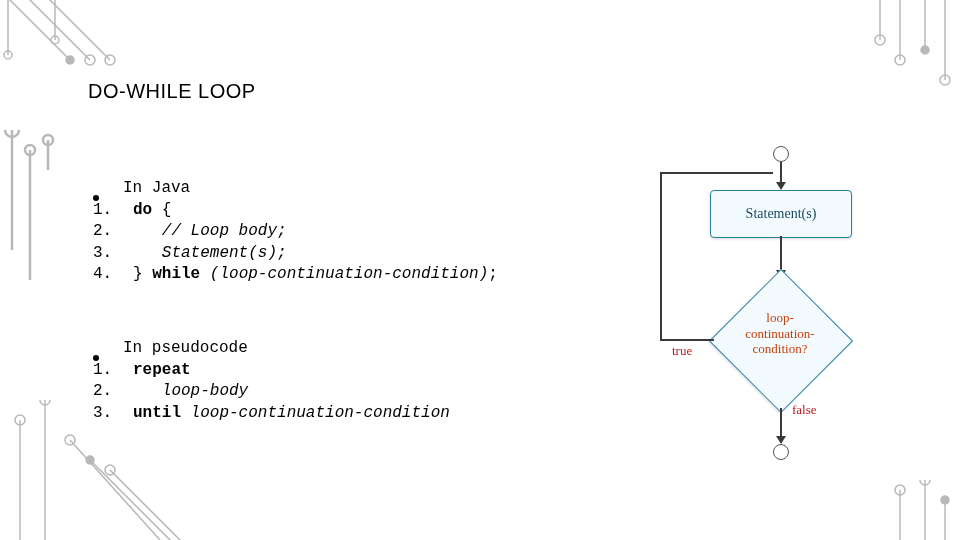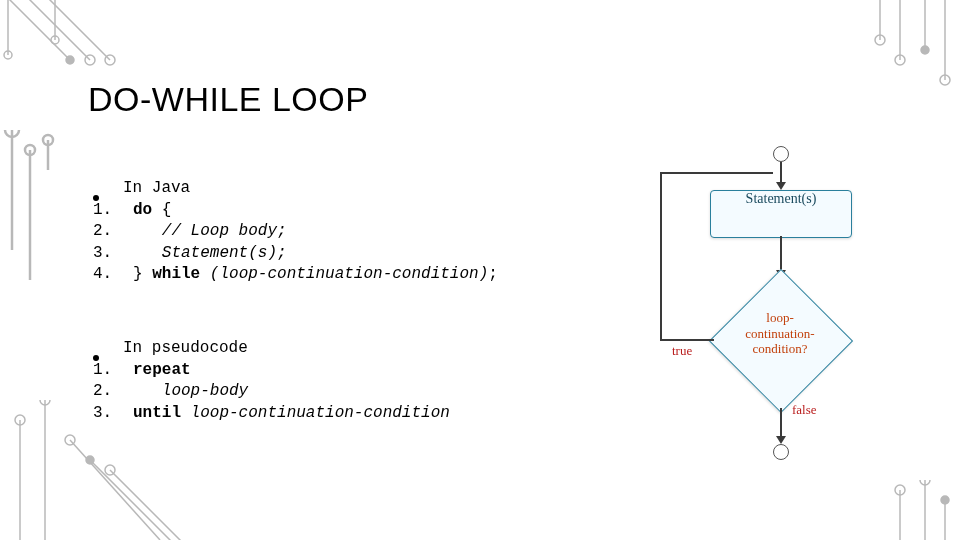--- a/index.html
+++ b/index.html
@@ -14,21 +14,21 @@
   }
   .slide {
     position: relative;
     width: 960px;
     height: 540px;
   }
   .title {
     position: absolute;
     left: 88px;
     top: 80px;
-    font-size: 34px;
+    font-size: 20px;
     font-weight: 400;
     color: #000;
     letter-spacing: 0.5px;
   }
   .block {
     position: absolute;
     left: 93px;
     font-family: "Courier New", Courier, monospace;
     font-size: 16px;
     color: #000;
@@ -80,20 +80,21 @@
     position: absolute;
     left: 70px;
     top: 50px;
     width: 140px;
     height: 46px;
     border: 1px solid #2a7f9c;
     border-radius: 4px;
     background: #f4fbff;
     text-align: center;
     display: flex;
+    flex-direction: column;
     justify-content: center;
     color: #1a4a5e;
     box-shadow: 0 1px 3px rgba(0,0,0,0.15);
   }
   .fc-diamond {
     position: absolute;
     left: 90px;
     top: 150px;
     width: 100px;
     height: 100px;

